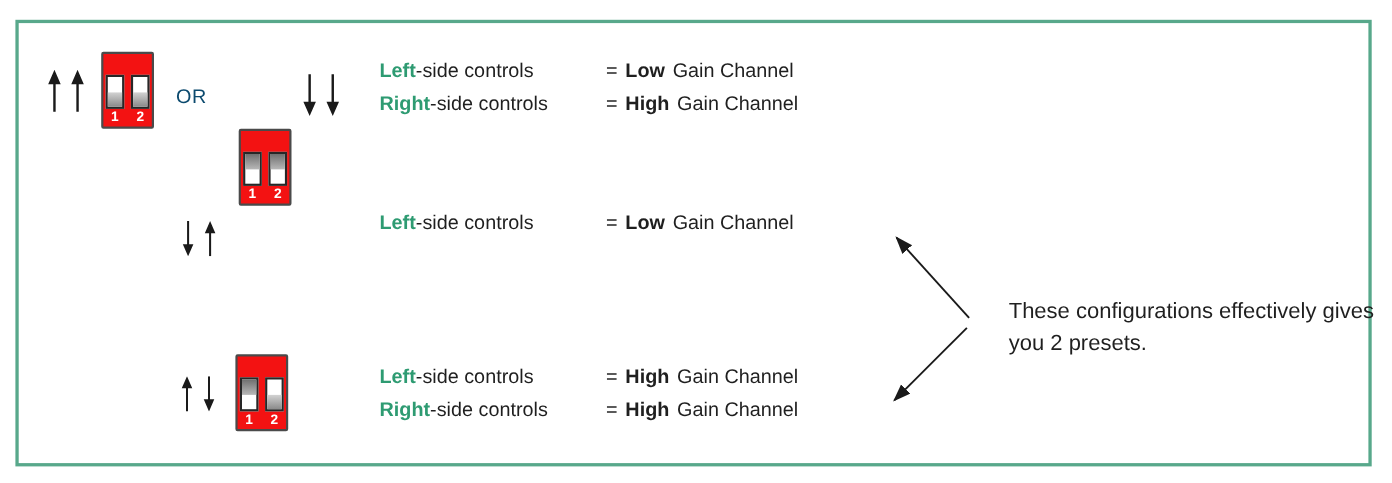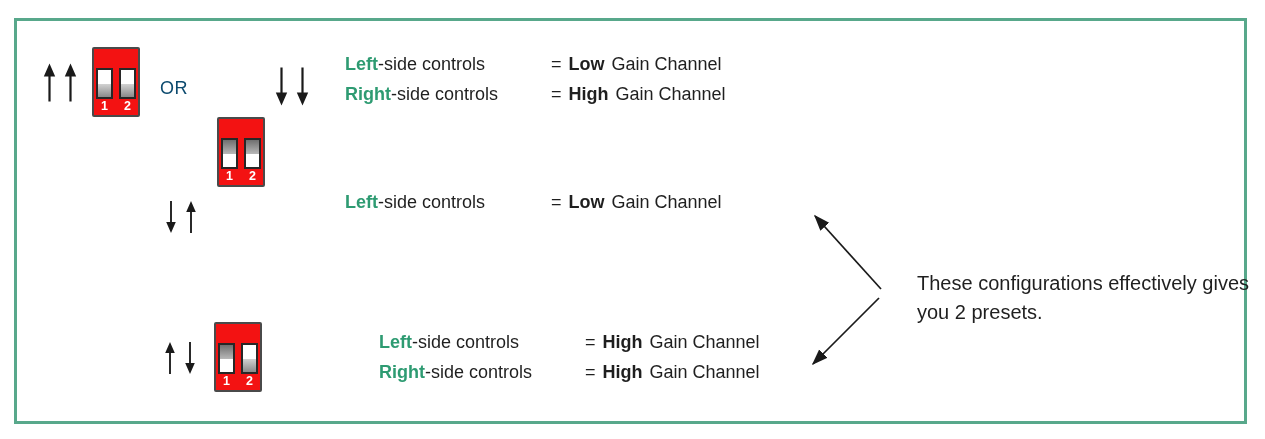--- a/index.html
+++ b/index.html
@@ -189,21 +189,21 @@
             <path d="M6.5 0 L12.2 13 L7.6 13 L7.6 38 L5.4 38 L5.4 13 L0.8 13 Z" fill="#1a1a1a"></path>
           </svg>
         </span>
       <span class="arrow arrow-sm down">
           <svg viewBox="0 0 13 38">
             <path d="M6.5 0 L12.2 13 L7.6 13 L7.6 38 L5.4 38 L5.4 13 L0.8 13 Z" fill="#1a1a1a"></path>
           </svg>
         </span>
     </div>
 
-    <div class="abs ctl-block" style="left:328px; top:306px;margin-left:34px;">
+    <div class="abs ctl-block" style="left:328px; top:306px;">
       <div class="ctl-line">
         <span class="lbl"><b class="green">Left</b><span>-side controls</span></span><span class="eq">=</span><b class="gain">High</b><span>Gain Channel</span>
       </div>
       <div class="ctl-line">
         <span class="lbl"><b class="green">Right</b><span>-side controls</span></span><span class="eq">=</span><b class="gain">High</b><span>Gain Channel</span>
       </div>
     </div>
 
     <div class="abs ann-arrows" style="left:785px; top:184px;">
       <svg width="95" height="170" viewBox="0 0 95 170">

